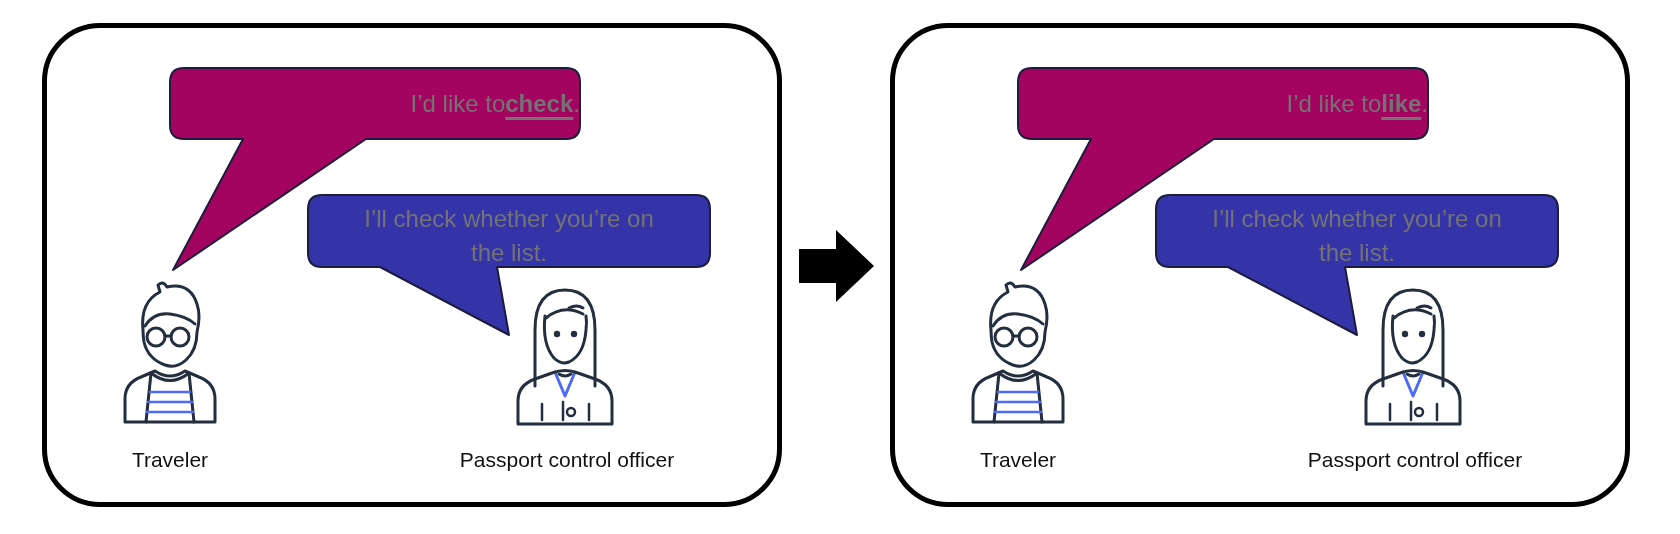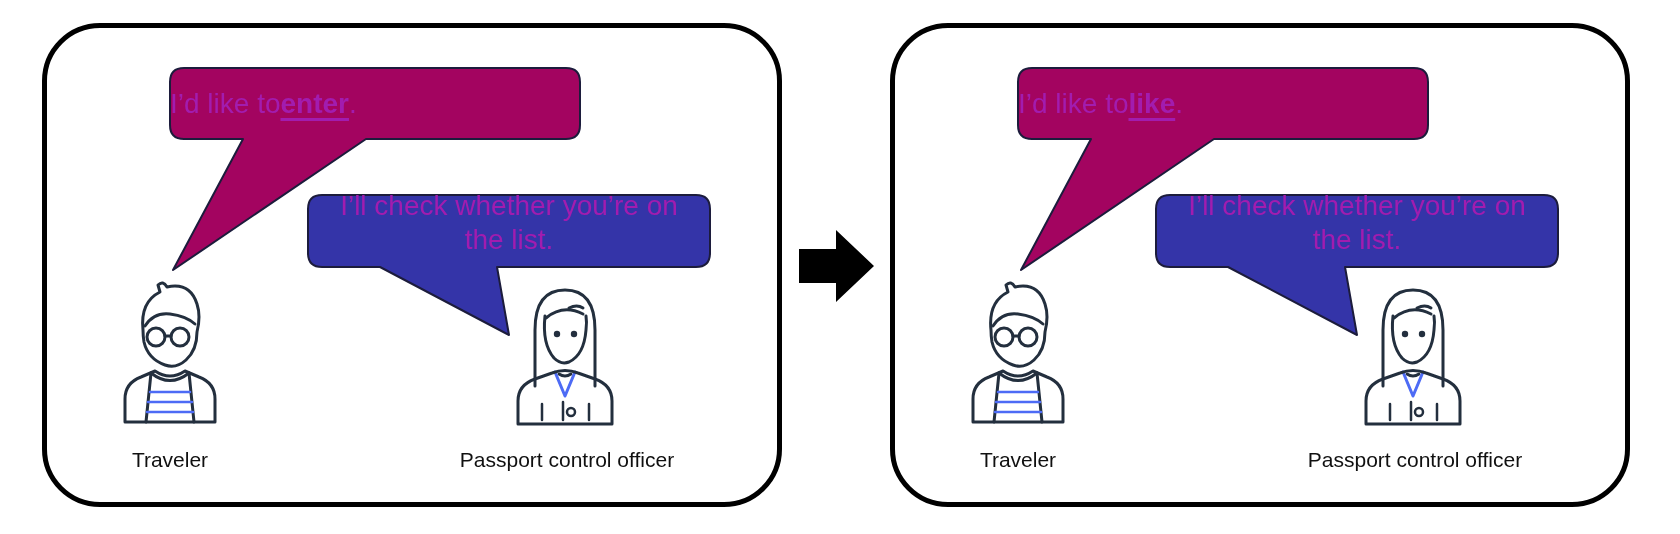--- a/index.html
+++ b/index.html
@@ -4,26 +4,26 @@
 <style>
   html,body{margin:0;padding:0;background:#ffffff;}
   .stage{position:relative;width:1680px;height:534px;background:#ffffff;overflow:hidden;
          font-family:"Liberation Sans","DejaVu Sans",sans-serif;}
   .panel{position:absolute;top:23px;width:740px;height:484px;border:5px solid #000;
          border-radius:58px;background:#ffffff;box-sizing:border-box;}
   .panel-left{left:42px;}
   .panel-right{left:890px;}
   .panel-inner{position:absolute;left:0;top:0;width:730px;height:474px;}
   .shapes{position:absolute;left:0;top:0;z-index:0;}
-  .bubble-text{position:absolute;z-index:1;display:flex;align-items:center;justify-content:flex-start;
-               color:#a21caf;font-size:28px;line-height:34px;text-align:center;}
+  .bubble-text{position:absolute;z-index:1;display:flex;align-items:center;justify-content:flex-end;
+               color:#737373;font-size:24px;line-height:34px;text-align:center;}
   .bubble-text .kw{font-weight:bold;text-decoration:underline;text-underline-offset:5px;
                    text-decoration-thickness:3px;}
   .t-bubble-text{left:123px;top:40px;width:410px;height:71px;}
-  .o-bubble-text{left:261px;top:161px;width:402px;height:72px;flex-direction:column;}
+  .o-bubble-text{left:261px;top:170px;width:402px;height:72px;flex-direction:column;}
   .person-label{position:absolute;top:420px;z-index:1;color:#101010;font-size:21px;
                 text-align:center;}
   .traveler-label{left:13px;width:220px;}
   .officer-label{left:350px;width:340px;}
   .arrow-wrap{position:absolute;left:799px;top:228px;width:76px;height:76px;}
 </style>
 </head>
 <body>
 
 <div class="stage">
@@ -66,21 +66,21 @@
             <path d="M 37 126 V 142"></path>
             <path d="M 58 124 V 142"></path>
             <circle cx="66" cy="134" r="4"></circle>
             <path d="M 84 126 V 142"></path>
           </g>
         </g>
       </svg>
 
       <div class="bubble-text t-bubble-text">
         <span>I’d like to </span>
-          <span class="kw">enter</span>
+          <span class="kw">check</span>
           <span>.</span>
       </div>
       <div class="bubble-text o-bubble-text">
         <span>I’ll check whether you’re on</span>
         <span>the list.</span>
       </div>
       <div class="person-label traveler-label">Traveler</div>
       <div class="person-label officer-label">Passport control officer</div>
     </div>
   </div>

